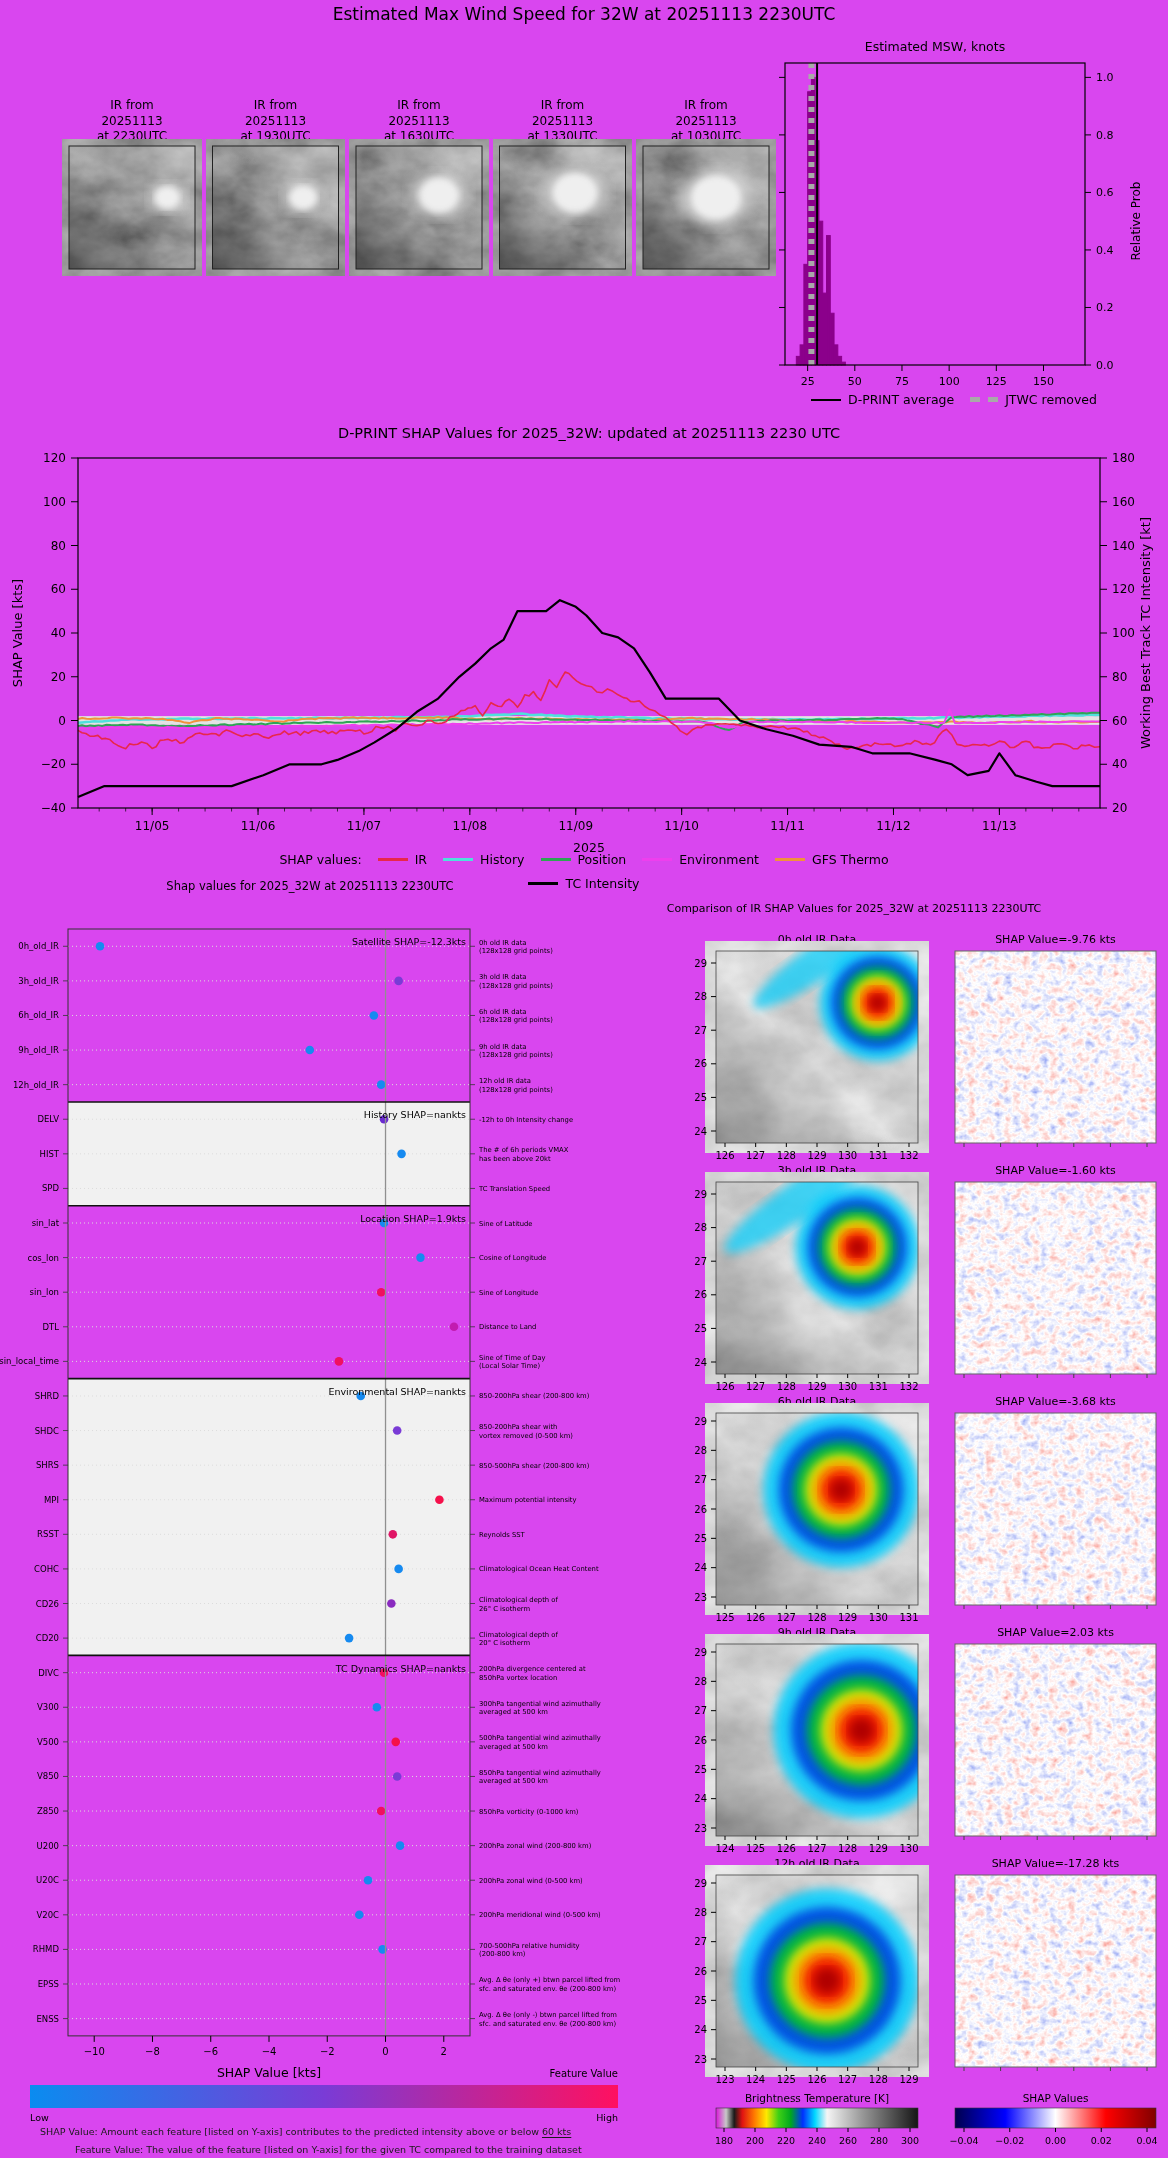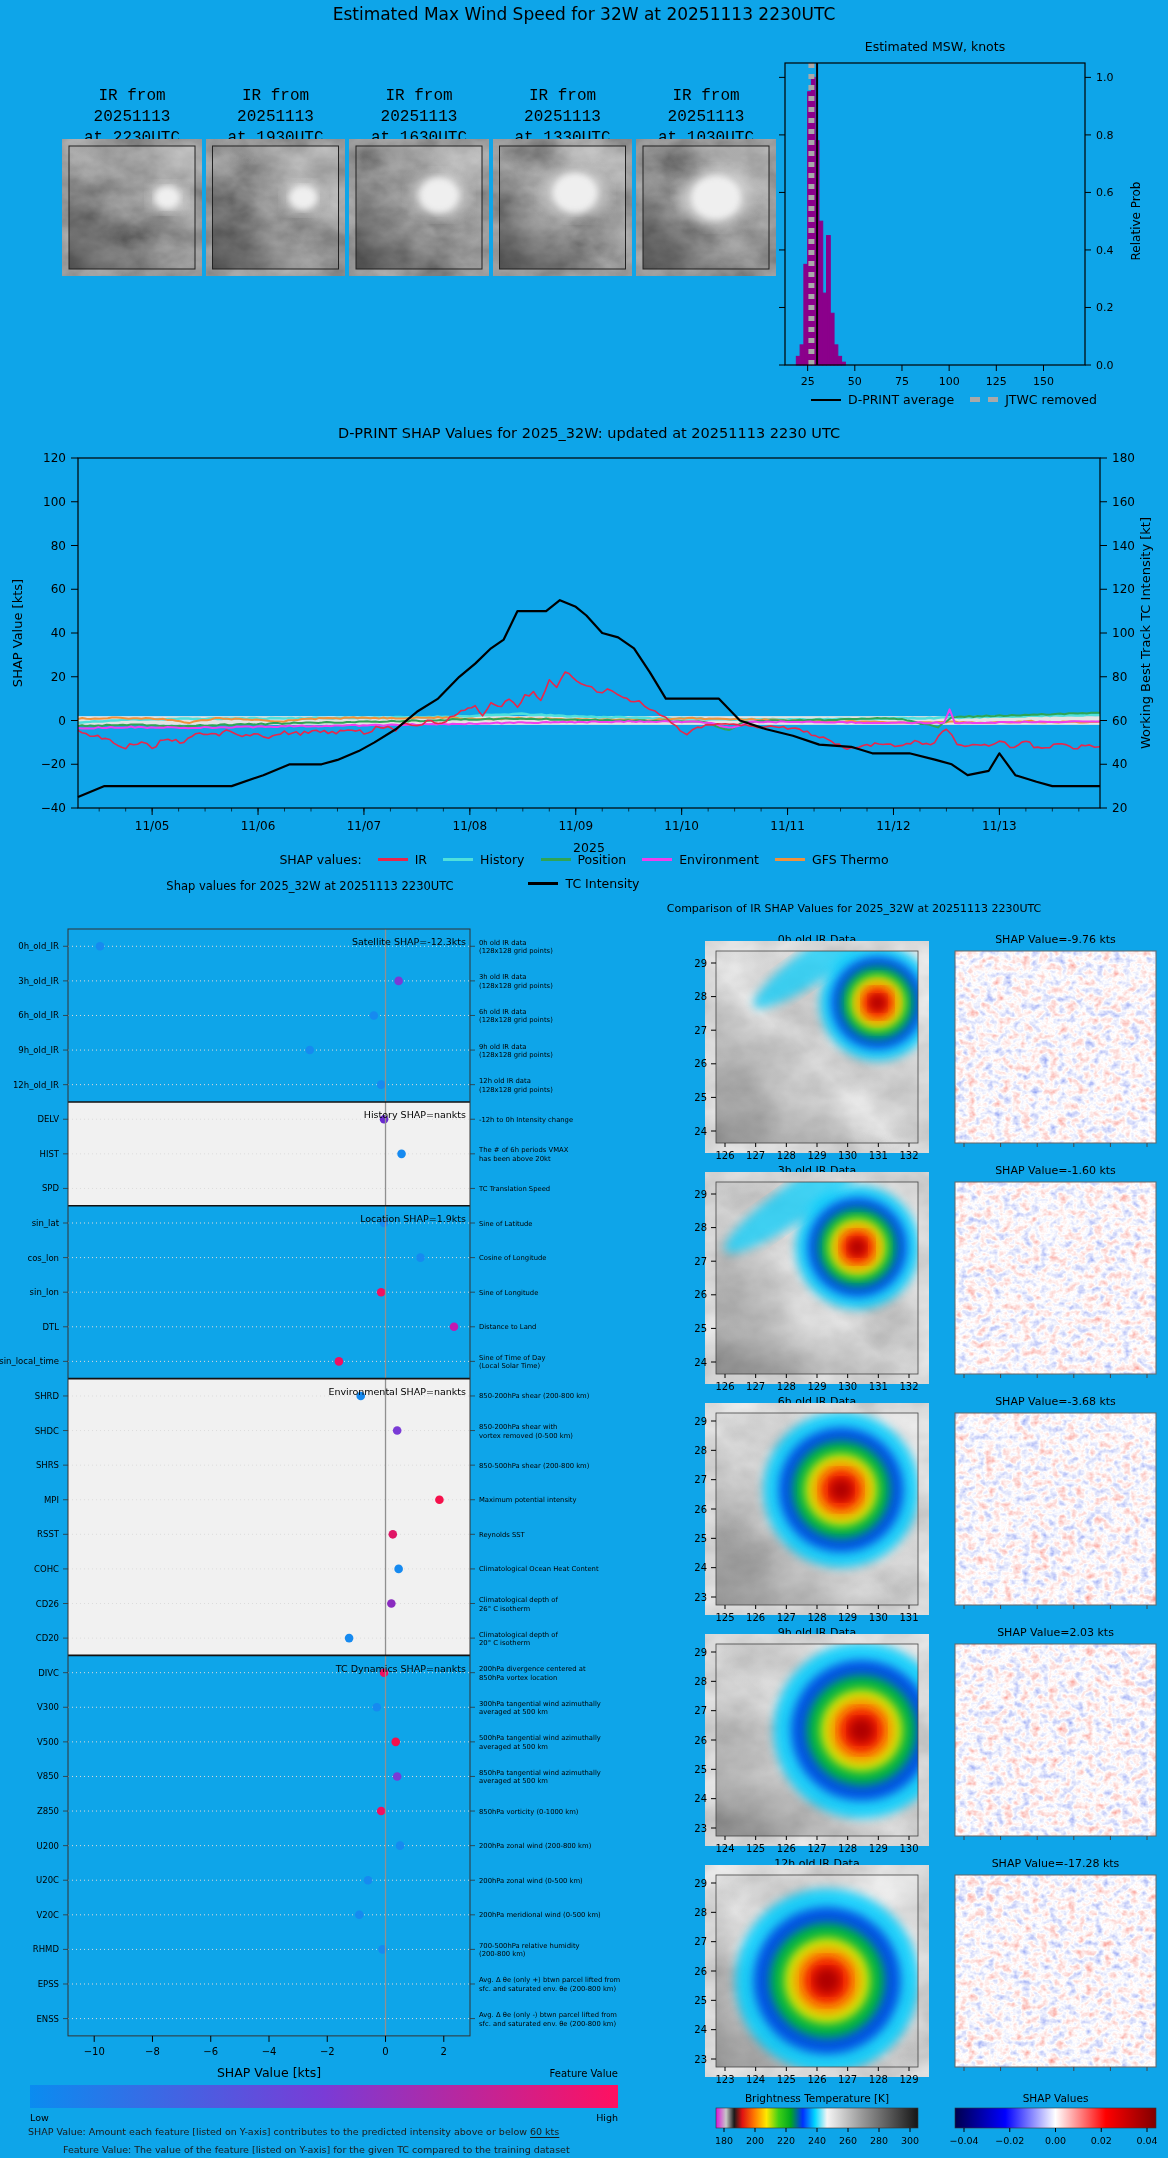--- a/index.html
+++ b/index.html
@@ -1,27 +1,27 @@
 <!DOCTYPE html>
 <html><head>
 <meta charset="utf-8">
 <style>
   html,body{margin:0;padding:0;background:#fff;}
-  #fig{position:relative;width:1168px;height:2158px;background:#0ea5e9;overflow:hidden;
+  #fig{position:relative;width:1168px;height:2158px;background:#d946ef;overflow:hidden;
        font-family:"DejaVu Sans","Liberation Sans",sans-serif;color:#000;}
   .abs{position:absolute;}
   .ctr{text-align:center;}
   .fig-title{top:4px;left:0;width:1168px;font-size:17px;}
-  .cap{top:86px;width:150px;font-size:16px;line-height:1.3;font-family:Liberation Mono, monospace;}
+  .cap{top:98px;width:150px;font-size:12px;line-height:1.3;}
   .legend-row{display:flex;justify-content:center;align-items:center;gap:16px;font-size:12.5px;}
   .legend-row .it{display:flex;align-items:center;gap:7px;}
   .sw{display:inline-block;width:30px;height:3px;}
   .swd{display:inline-block;width:28px;height:0;border-top:5px dashed #a9a9a9;}
   .panel-title{font-size:11.5px;}
-  .foot{font-size:9.5px;color:#1a1a1a;}
+  .foot{font-size:9.5px;color:#1a1a1a;margin-left:12px;}
   .foot u{text-underline-offset:2px;}
   svg{position:absolute;overflow:visible;}
   svg text{font-family:"DejaVu Sans","Liberation Sans",sans-serif;fill:#000;}
 </style>
 </head>
 <body>
 
 <div id="fig">
   <div class="abs ctr fig-title">Estimated Max Wind Speed for 32W at 20251113 2230UTC</div>
 

